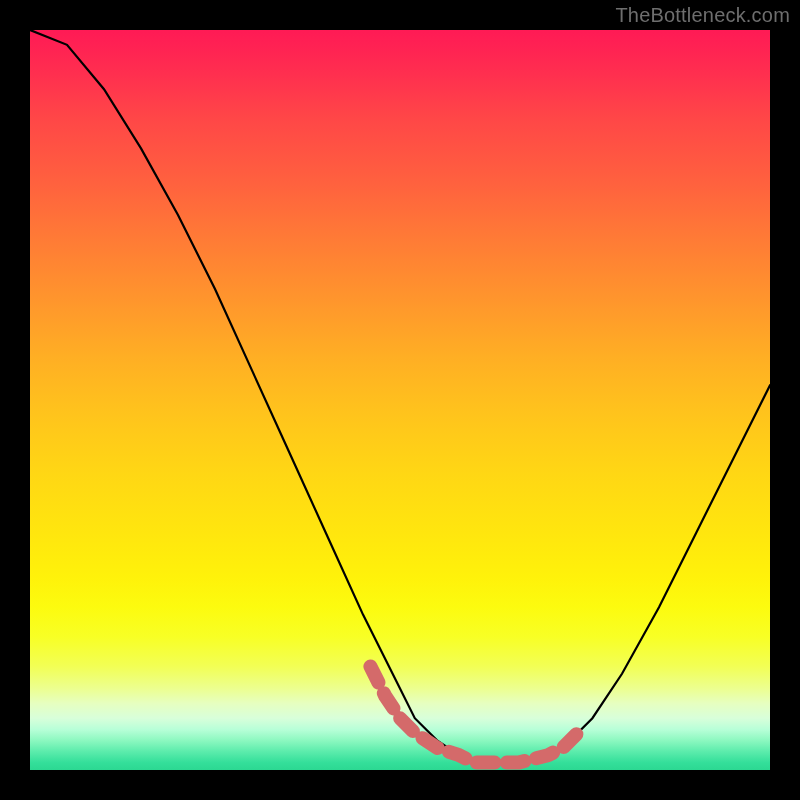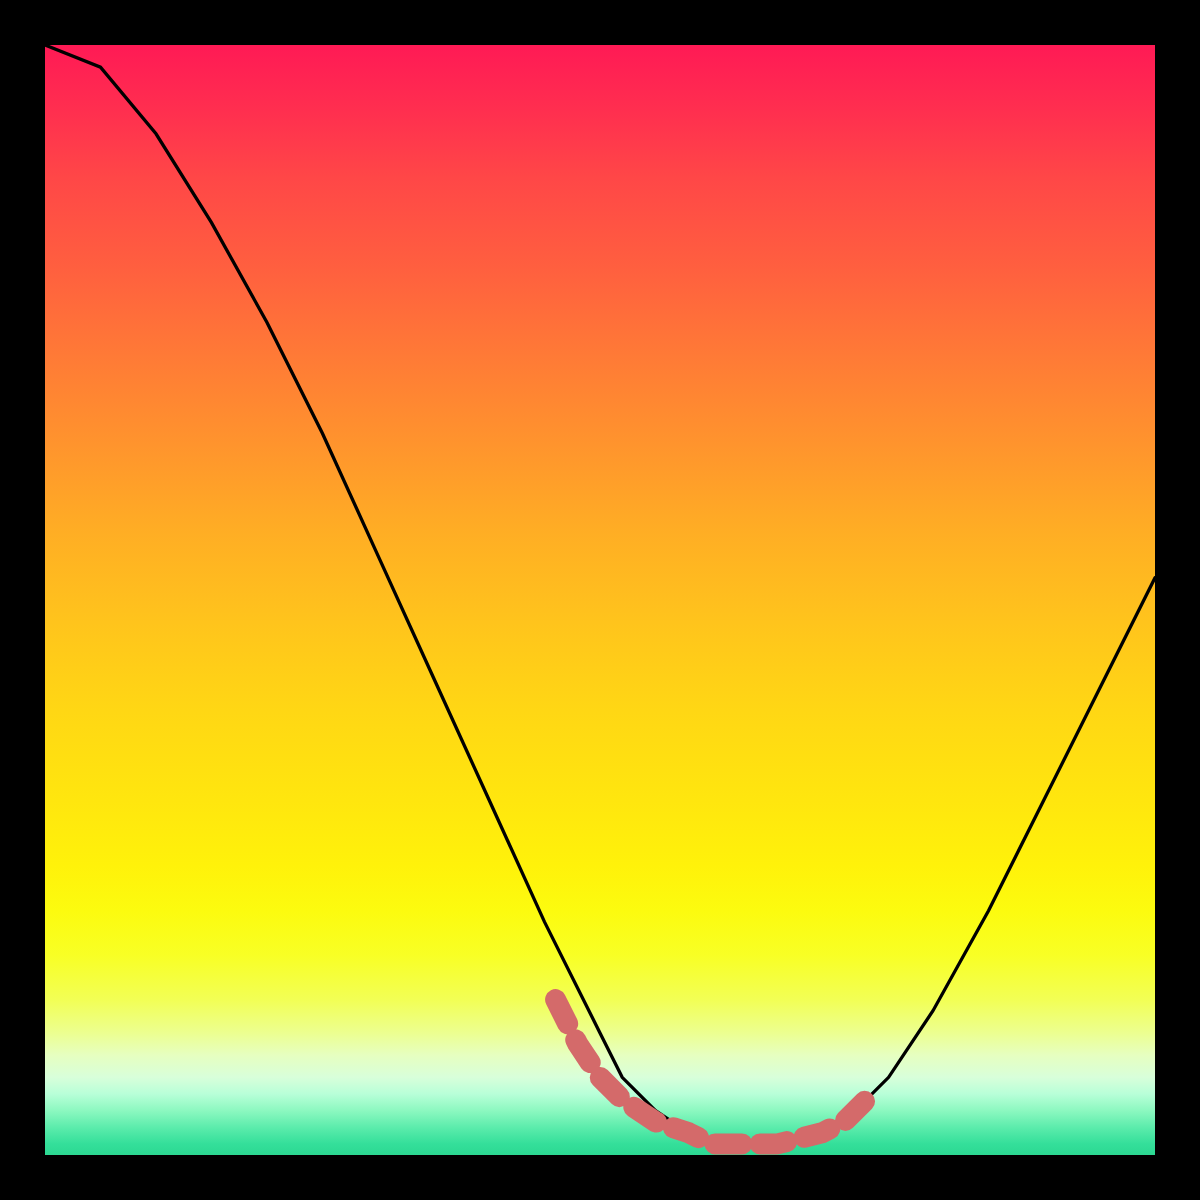--- a/index.html
+++ b/index.html
@@ -69,20 +69,21 @@
     color: #6e6e6e;
     font-size: 20px;
     font-weight: 500;
     letter-spacing: 0.2px;
   }
 </style>
 </head>
 <body>
 
 <div class="frame">
+  <div class="watermark">TheBottleneck.com</div>
 
   <div class="plot">
     <div class="gradient"></div>
 
     <svg class="curve" viewBox="0 0 740 740" preserveAspectRatio="none">
       <path id="main-curve" fill="none" stroke="#000" stroke-width="2.2" stroke-linecap="round" d="M0.0 0.0 L37.0 14.8 L74.0 59.2 L111.0 118.4 L148.0 185.0 L185.0 259.0 L222.0 340.4 L259.0 421.8 L296.0 503.2 L333.0 584.6 L370.0 658.6 L384.8 688.2 L407.0 710.4 L429.2 725.2 L444.0 732.6 L466.2 732.6 L488.4 732.6 L518.0 725.2 L532.8 717.8 L562.4 688.2 L592.0 643.8 L629.0 577.2 L666.0 503.2 L703.0 429.2 L740.0 355.2"></path>
       <path id="highlight-curve" fill="none" stroke="#d46a6a" stroke-width="14" stroke-linecap="round" stroke-linejoin="round" stroke-dasharray="18 12" d="M340.4 636.4 L355.2 666.0 L370.0 688.2 L384.8 703.0 L407.0 717.8 L429.2 725.2 L444.0 732.6 L466.2 732.6 L488.4 732.6 L518.0 725.2 L532.8 717.8 L547.6 703.0"></path>
     </svg>
   </div>
 </div>

